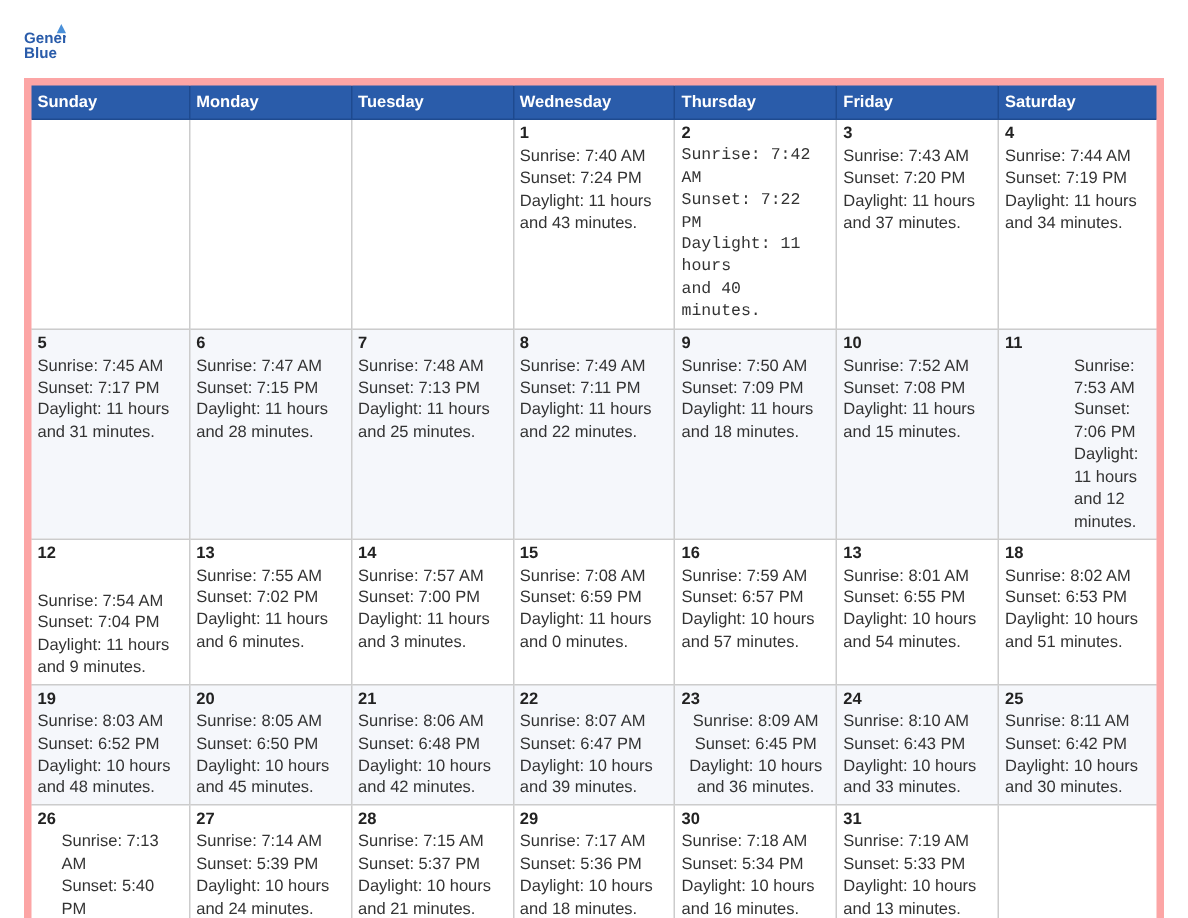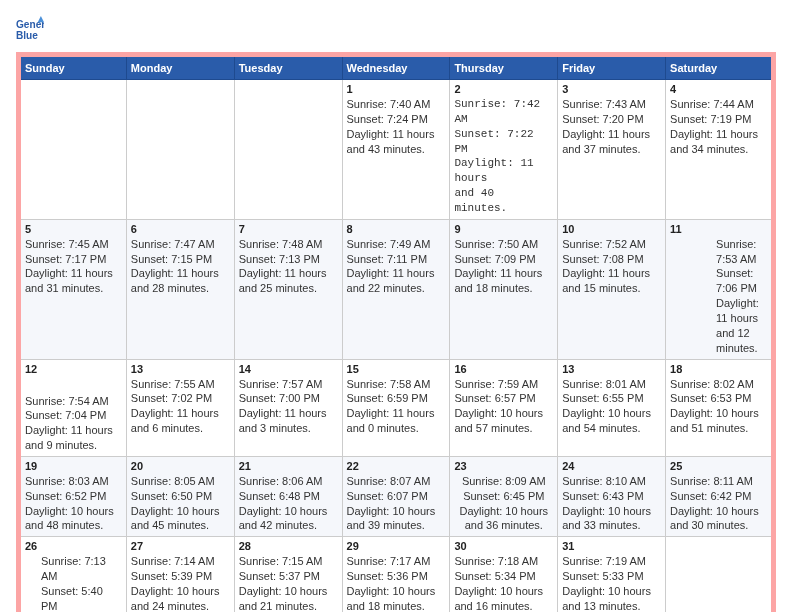--- a/index.html
+++ b/index.html
@@ -226,21 +226,21 @@
           </td>
           <td>
             <div class="day-num">14</div>
             <div class="day-detail" style="white-space: pre-line;">Sunrise: 7:57 AM
 Sunset: 7:00 PM
 Daylight: 11 hours
 and 3 minutes.</div>
           </td>
           <td>
             <div class="day-num">15</div>
-            <div class="day-detail" style="white-space: pre-line;">Sunrise: 7:58 AM
+            <div class="day-detail" style="white-space: pre-line;">Sunrise: 7:08 AM
 Sunset: 6:59 PM
 Daylight: 11 hours
 and 0 minutes.</div>
           </td>
           <td>
             <div class="day-num">16</div>
             <div class="day-detail" style="white-space: pre-line;">Sunrise: 7:59 AM
 Sunset: 6:57 PM
 Daylight: 10 hours
 and 57 minutes.</div>
@@ -278,21 +278,21 @@
           <td>
             <div class="day-num">21</div>
             <div class="day-detail" style="white-space: pre-line;">Sunrise: 8:06 AM
 Sunset: 6:48 PM
 Daylight: 10 hours
 and 42 minutes.</div>
           </td>
           <td>
             <div class="day-num">22</div>
             <div class="day-detail" style="white-space: pre-line;">Sunrise: 8:07 AM
-Sunset: 6:07 PM
+Sunset: 6:47 PM
 Daylight: 10 hours
 and 39 minutes.</div>
           </td>
           <td>
             <div class="day-num">23</div>
             <div class="day-detail" style="white-space: pre-line; text-align: center;">Sunrise: 8:09 AM
 Sunset: 6:45 PM
 Daylight: 10 hours
 and 36 minutes.</div>
           </td>

